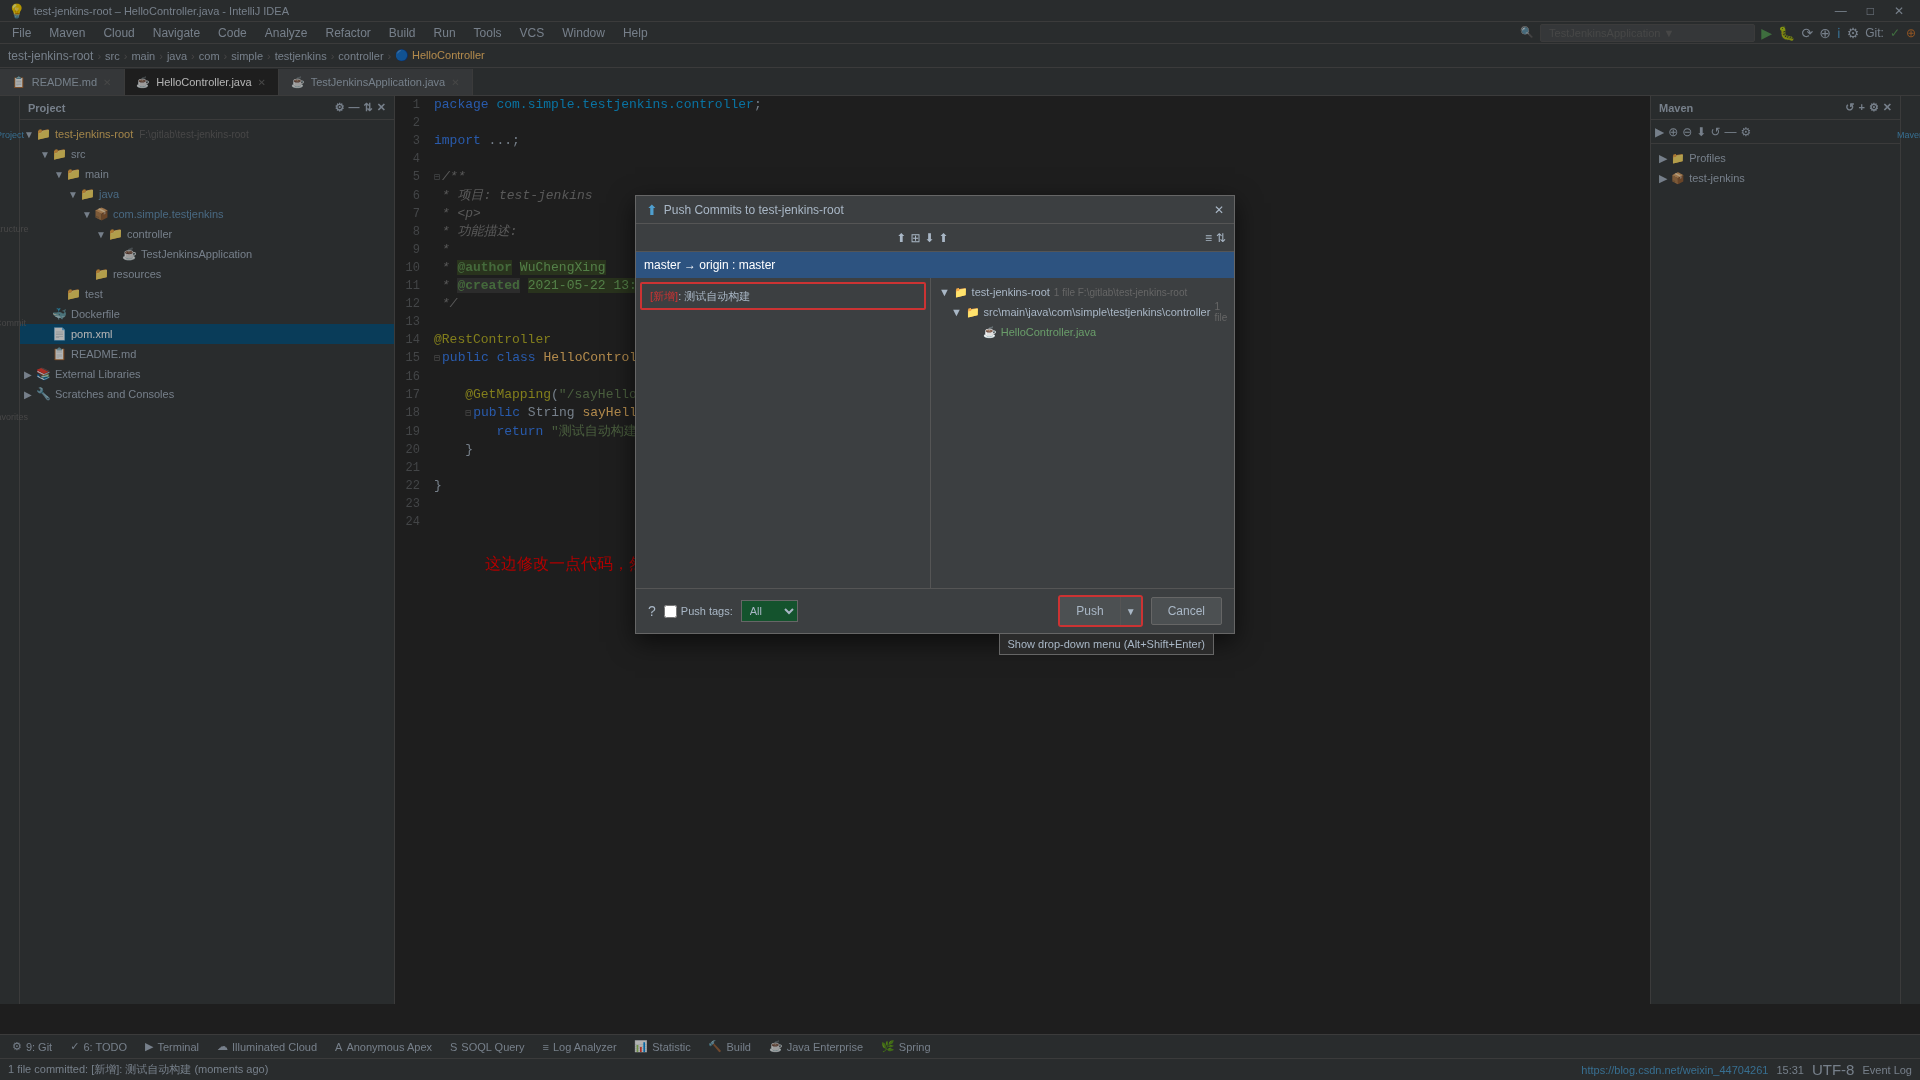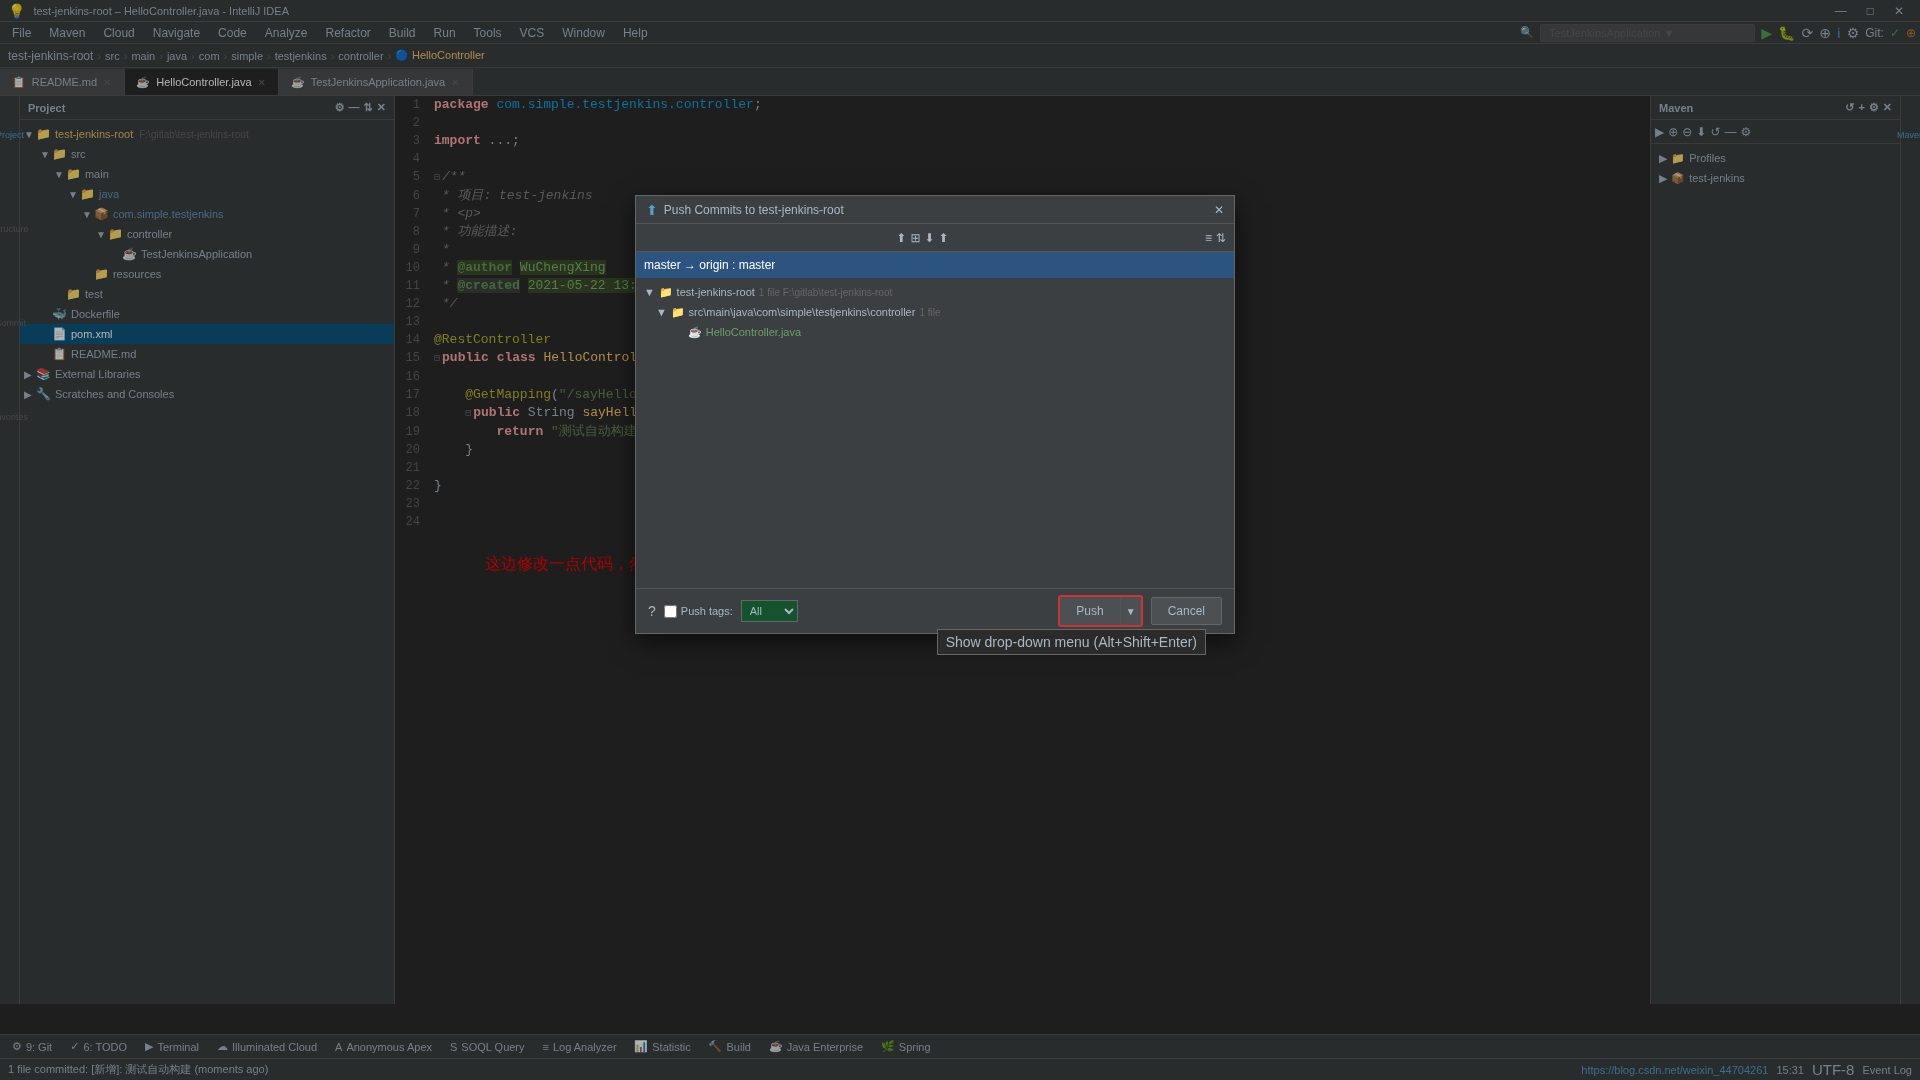--- a/index.html
+++ b/index.html
@@ -191,21 +191,21 @@
       user-select: none;
       font-size: 12px;
       line-height: 18px;
     }
     .line-content {
       flex: 1;
       padding-left: 4px;
       line-height: 18px;
       white-space: pre;
     }
-    .kw { color: #fca5a5; font-weight: bold; }
+    .kw { color: #3b82f6; }
     .str { color: #6a8759; }
     .ann { color: #bbb529; }
     .type { color: #a9b7c6; }
     .cls { color: #ffc66d; }
     .comment { color: #808080; font-style: italic; }
     .comment-tag { color: #629755; font-weight: bold; }
     .comment-val { color: #6a8759; }
     .method { color: #ffc66d; }
     .pkg { color: #0ea5e9; }
 
@@ -425,25 +425,25 @@
       font-size: 10px;
       display: flex;
       align-items: center;
       justify-content: center;
     }
 
     
     #push-tooltip {
       position: absolute;
       bottom: -28px;
-      right: 16px;
+      right: 8px;
       background: #2b2b2b;
       border: 1px solid #666;
       padding: 4px 8px;
-      font-size: 14px;
+      font-size: 11px;
       color: #a9b7c6;
       white-space: nowrap;
     }
 
     .checkbox-label {
       display: flex;
       align-items: center;
       gap: 4px;
       font-size: 11px;
       color: #a9b7c6;
@@ -852,20 +852,29 @@
     <span style="margin-left:auto;cursor:pointer;">≡</span>
     <span style="cursor:pointer;">⇅</span>
   </div>
 
   <div style="height:26px;background:#2d5380;display:flex;align-items:center;padding:0 8px;font-size:12px;color:#ffffff;">
     <span>master → origin : master</span>
   </div>
 
   <div id="dialog-content">
 
+    <div id="commits-panel">
+      <div id="commits-list">
+        <div class="commit-item">
+          <span class="commit-text">
+            <span class="highlight">[新增]</span>: 测试自动构建
+          </span>
+        </div>
+      </div>
+    </div>
 
     <div id="files-panel">
       <div id="files-tree">
 
         <div class="file-tree-item">
           <span style="margin-right:4px;">▼</span>
           <span style="margin-right:4px;color:#e8bf6a;">📁</span>
           <span>test-jenkins-root</span>
           <span style="color:#666;margin-left:4px;font-size:10px;">1 file F:\gitlab\test-jenkins-root</span>
         </div>

